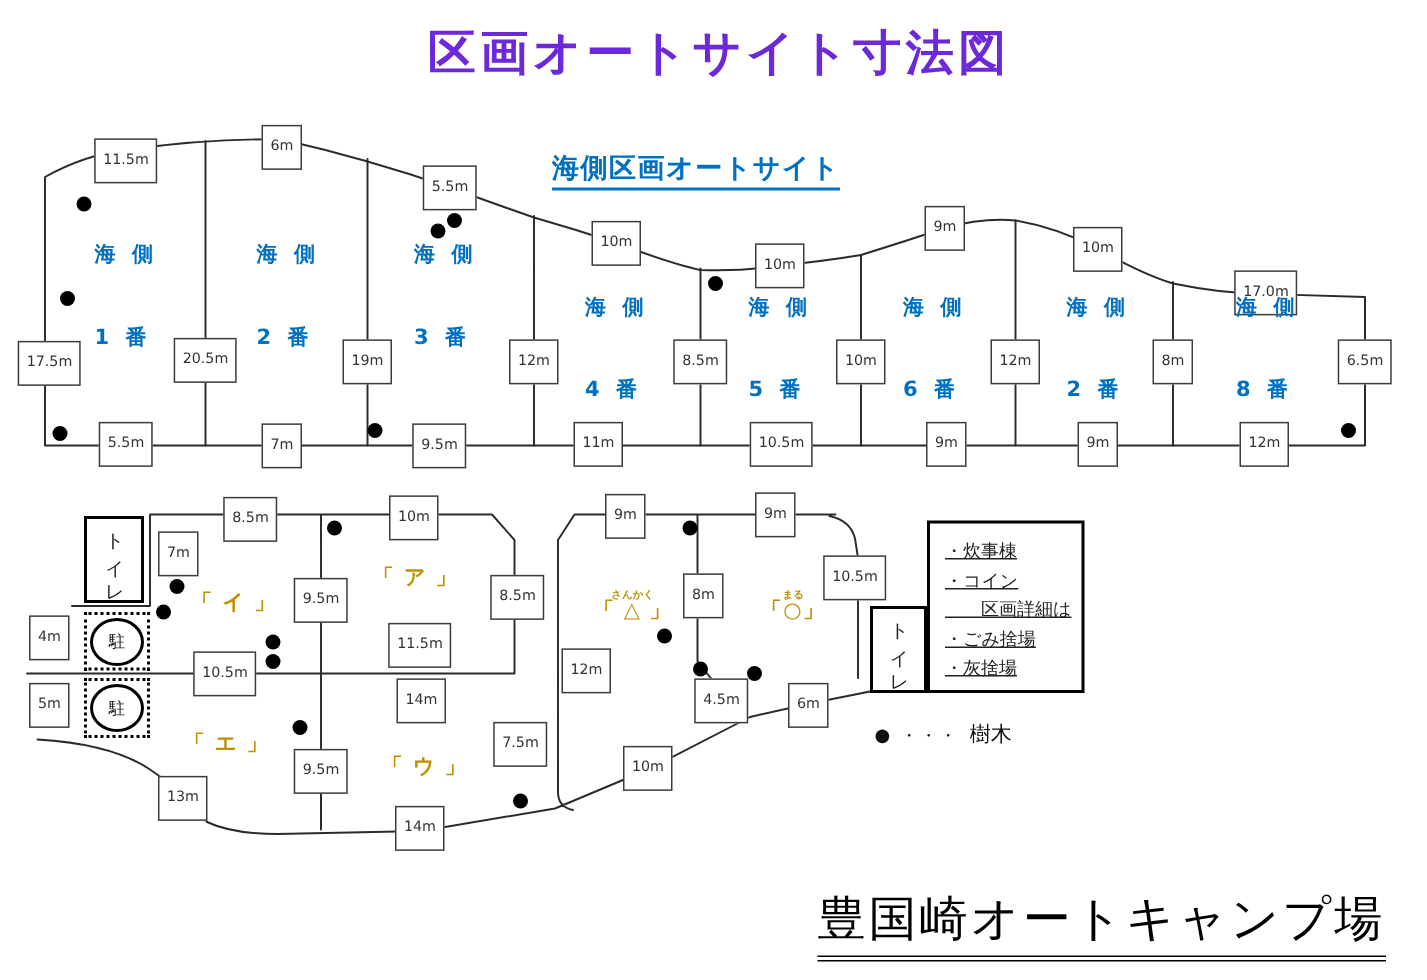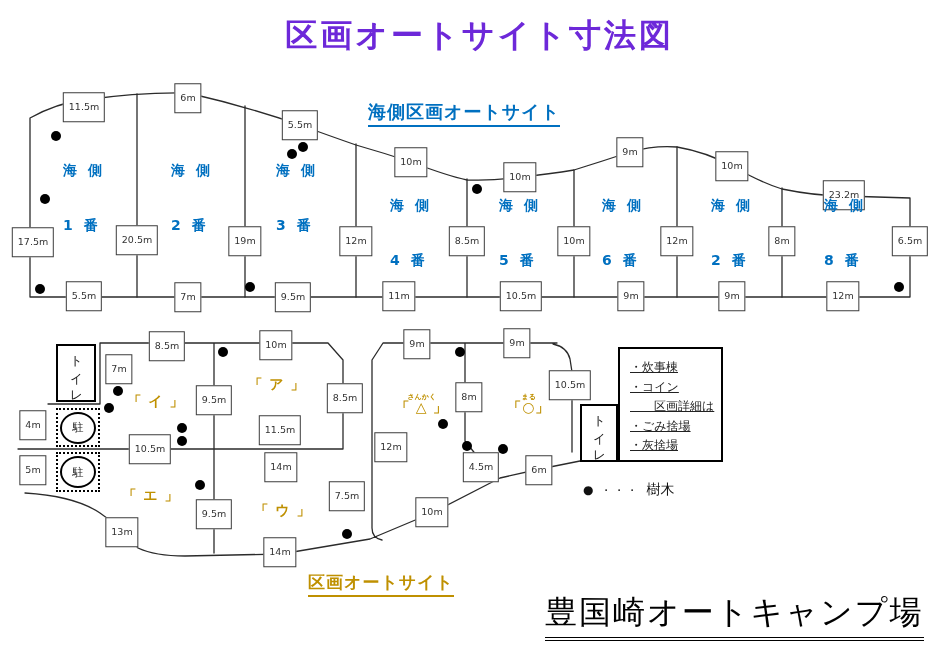--- a/index.html
+++ b/index.html
@@ -82,31 +82,30 @@
       <circle cx="347" cy="534" r="5"></circle>
       <circle cx="460" cy="352" r="5"></circle>
       <circle cx="443" cy="424" r="5"></circle>
       <circle cx="467" cy="446" r="5"></circle>
       <circle cx="503" cy="449" r="5"></circle>
     </g>
   </svg>
 
   <div class="abs h-title">区画オートサイト寸法図</div>
   <div class="abs h-seaside">海側区画オートサイト</div>
-  <div class="abs h-kukaku">区画オートサイト</div>
   <div class="abs h-camp">豊国崎オートキャンプ場</div>
 
   <div class="dim" style="left:84px;top:107px">11.5m</div>
   <div class="dim" style="left:188px;top:98px">6m</div>
   <div class="dim" style="left:300px;top:125px">5.5m</div>
   <div class="dim" style="left:411px;top:162px">10m</div>
   <div class="dim" style="left:520px;top:177px">10m</div>
   <div class="dim" style="left:630px;top:152px">9m</div>
   <div class="dim" style="left:732px;top:166px">10m</div>
-  <div class="dim" style="left:844px;top:195px">23.2m</div>
+  <div class="dim" style="left:844px;top:195px">17.0m</div>
 
   <div class="dim" style="left:33px;top:242px">17.5m</div>
   <div class="dim" style="left:137px;top:240px">20.5m</div>
   <div class="dim" style="left:245px;top:241px">19m</div>
   <div class="dim" style="left:356px;top:241px">12m</div>
   <div class="dim" style="left:467px;top:241px">8.5m</div>
   <div class="dim" style="left:574px;top:241px">10m</div>
   <div class="dim" style="left:677px;top:241px">12m</div>
   <div class="dim" style="left:782px;top:241px">8m</div>
   <div class="dim" style="left:910px;top:241px">6.5m</div>

